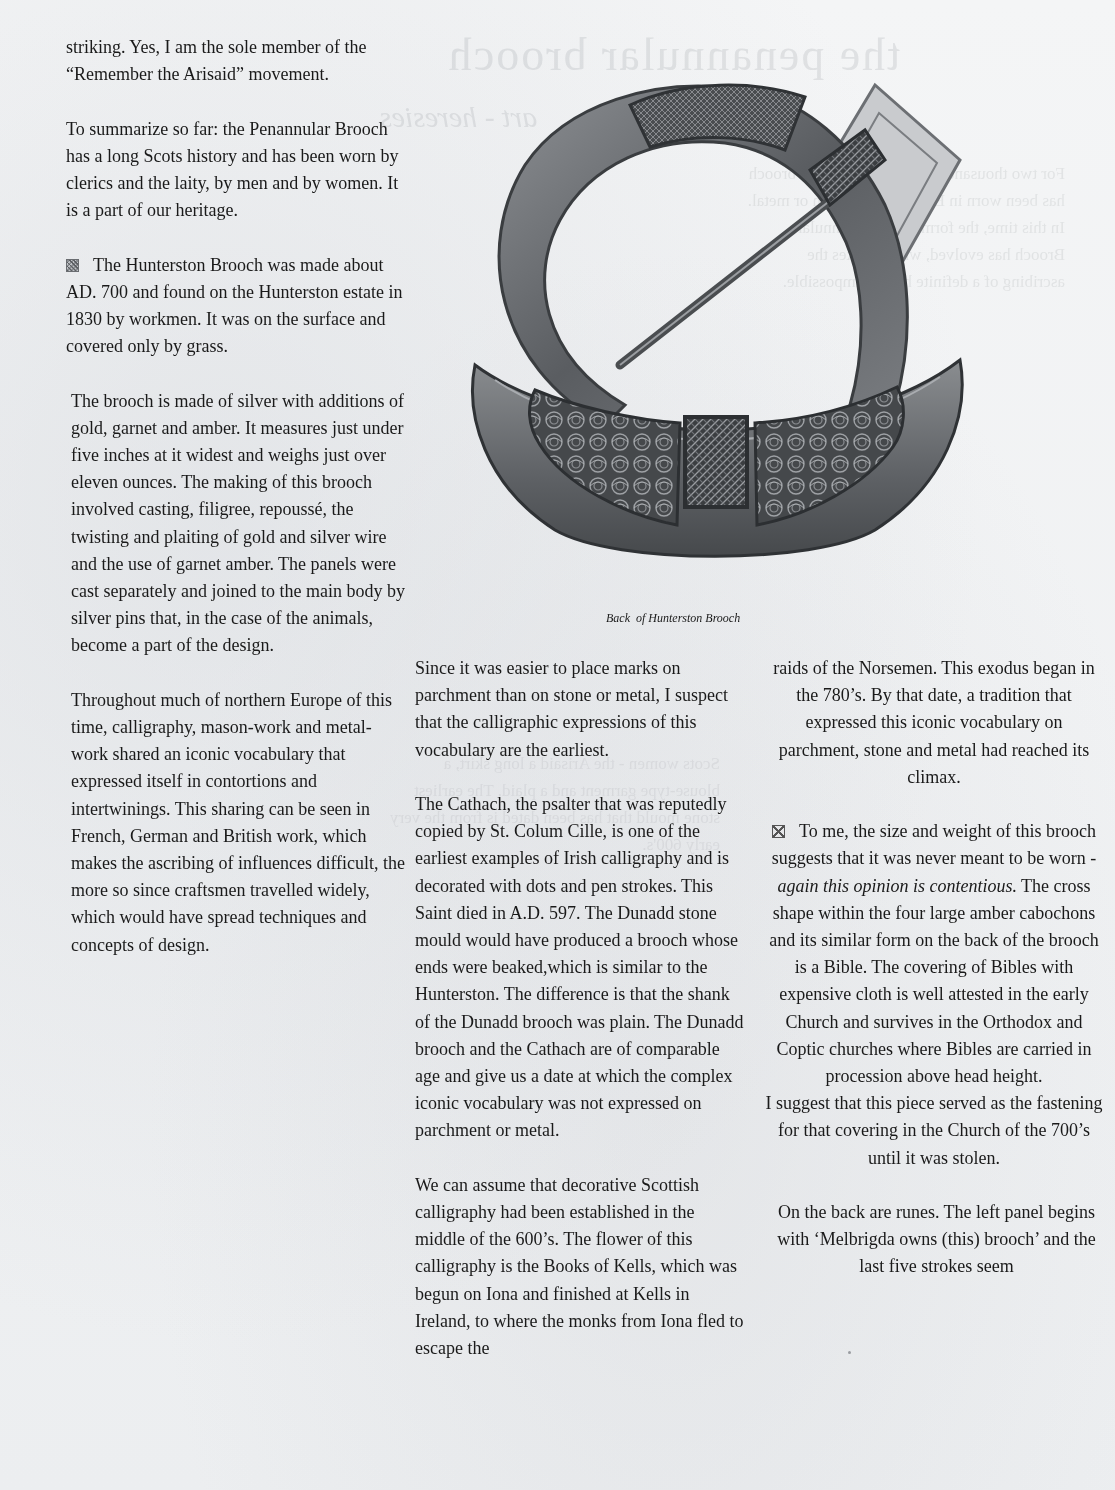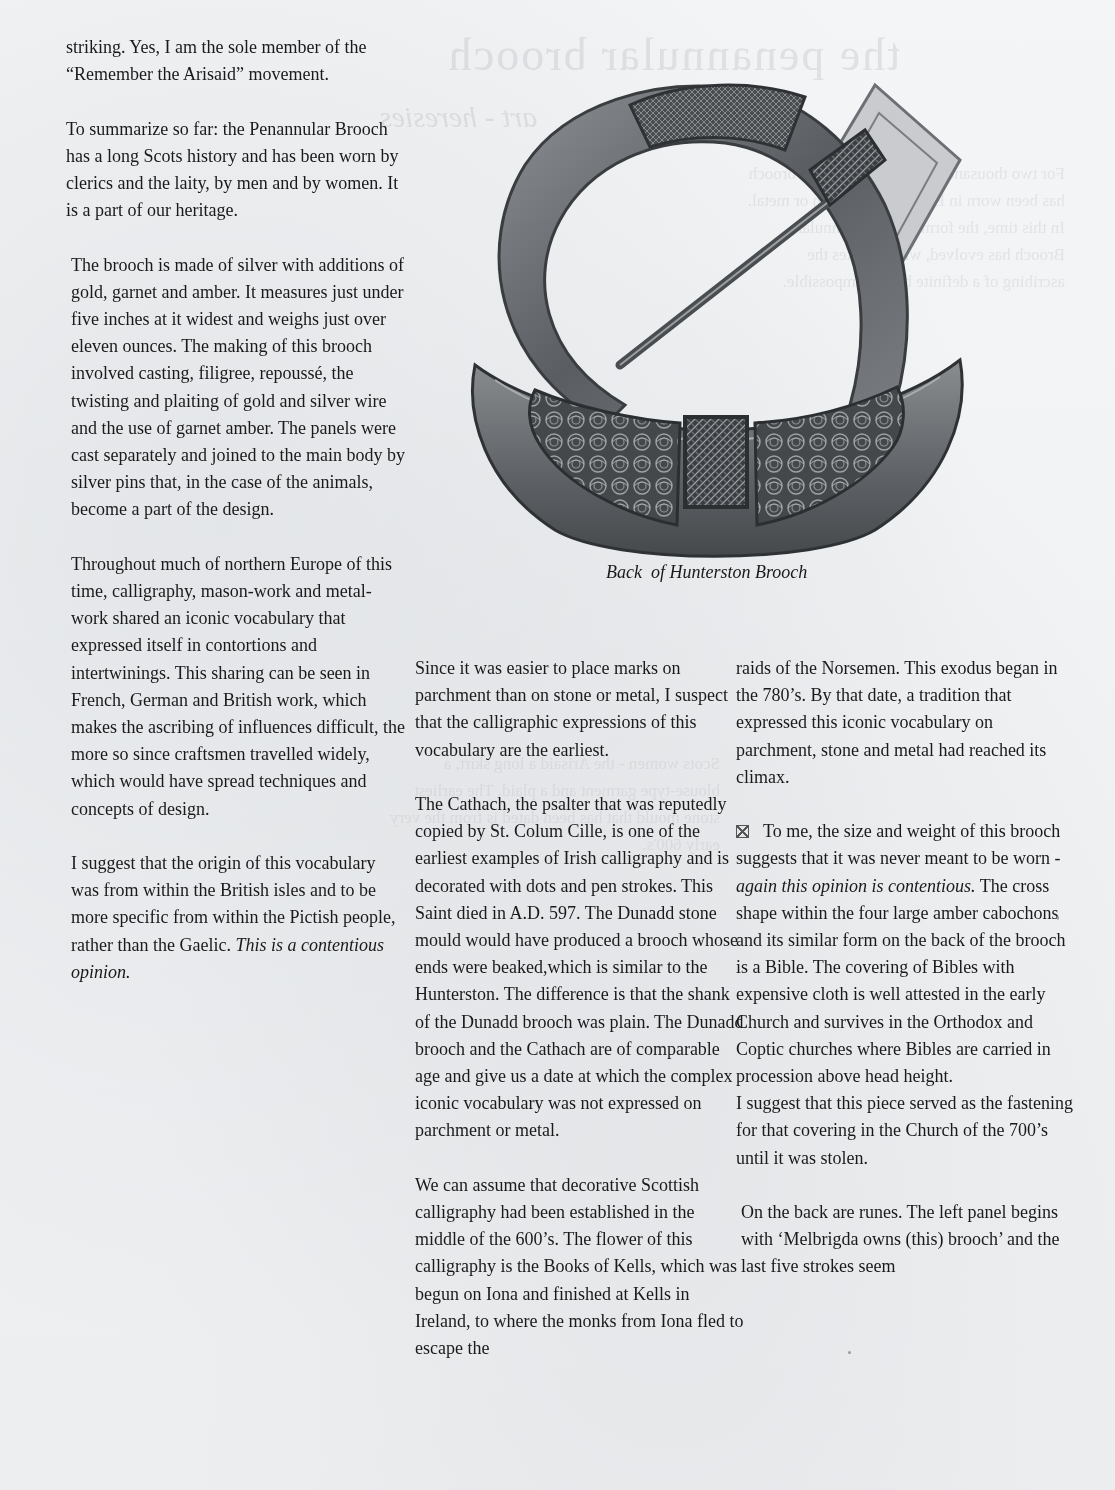--- a/index.html
+++ b/index.html
@@ -72,21 +72,21 @@
       position: absolute;
       font-size: 18px;
       line-height: 27.2px;
       margin-left: 28px;
     }
     .column p {
       margin: 0 0 27.2px 0;
     }
     .col1 { left: 38px; top: 34px; width: 340px; }
     .col2 { left: 387px; top: 655px; width: 330px; }
-    .col3 { left: 708px; top: 655px; width: 340px; }
+    .col3 { left: 736px; top: 655px; width: 340px; text-align: center; }
     .indent1 { padding-left: 5px; }
     em { }
     .marker {
       display: inline-block;
       width: 13px;
       height: 13px;
       margin-right: 14px;
       vertical-align: -1px;
       box-sizing: border-box;
     }
@@ -112,22 +112,22 @@
       height: 540px;
     }
     .figure svg {
       width: 100%;
       height: 100%;
       display: block;
     }
     .caption {
       position: absolute;
       left: 606px;
-      top: 562px;
-      font-size: 18px;
+      top: 611px;
+      font-size: 12px;
       font-style: italic;
       white-space: pre;
     }
     .speck {
       position: absolute;
       width: 3px;
       height: 3px;
       background: #9a9da1;
       border-radius: 50%;
     }
@@ -140,25 +140,25 @@
 <div class="ghost-layer">
   <div class="ghost-title">the penannular brooch</div>
   <div class="ghost-sub">art - heresies</div>
   <div class="ghost-col">For two thousand years the Penannular brooch has been worn in Europe in one form or metal. In this time, the form of the Penannular Brooch has evolved, which makes the ascribing of a definite history impossible.</div>
   <div class="ghost-col-left">Scots women - the Arisaid a long skirt, a blouse-type garment and a plaid. The earliest stone mould that has been dated is from the very early 600's.</div>
 </div>
 
 <div class="column col1">
   <p>striking. Yes, I am the sole member of the “Remember the Arisaid” movement.</p>
   <p>To summarize so far: the Penannular Brooch has a long Scots history and has been worn by clerics and the laity, by men and by women. It is a part of our heritage.</p>
+  <p>
+    <span class="marker marker-checker"></span><span>The Hunterston Brooch was made about AD. 700 and found on the Hunterston estate in 1830 by workmen. It was on the surface and covered only by grass.</span>
+  </p>
   <p class="indent1">The brooch is made of silver with additions of gold, garnet and amber. It measures just under five inches at it widest and weighs just over eleven ounces. The making of this brooch involved casting, filigree, repoussé, the twisting and plaiting of gold and silver wire and the use of garnet amber. The panels were cast separately and joined to the main body by silver pins that, in the case of the animals, become a part of the design.</p>
   <p class="indent1">Throughout much of northern Europe of this time, calligraphy, mason-work and metal-work shared an iconic vocabulary that expressed itself in contortions and intertwinings. This sharing can be seen in French, German and British work, which makes the ascribing of influences difficult, the more so since craftsmen travelled widely, which would have spread techniques and concepts of design.</p>
-  <p class="indent1">
-    <span>I suggest that the origin of this vocabulary was from within the British isles and to be more specific from within the Pictish people, rather than the Gaelic. </span><em>This is a contentious opinion.</em>
-  </p>
 </div>
 
 <div class="figure">
   <svg viewBox="0 0 520 540">
     <defs>
       <linearGradient id="metal" x1="0" y1="0" x2="1" y2="1">
         <stop offset="0" stop-color="#8d9094"></stop>
         <stop offset="0.5" stop-color="#5a5d61"></stop>
         <stop offset="1" stop-color="#7a7d81"></stop>
       </linearGradient>

